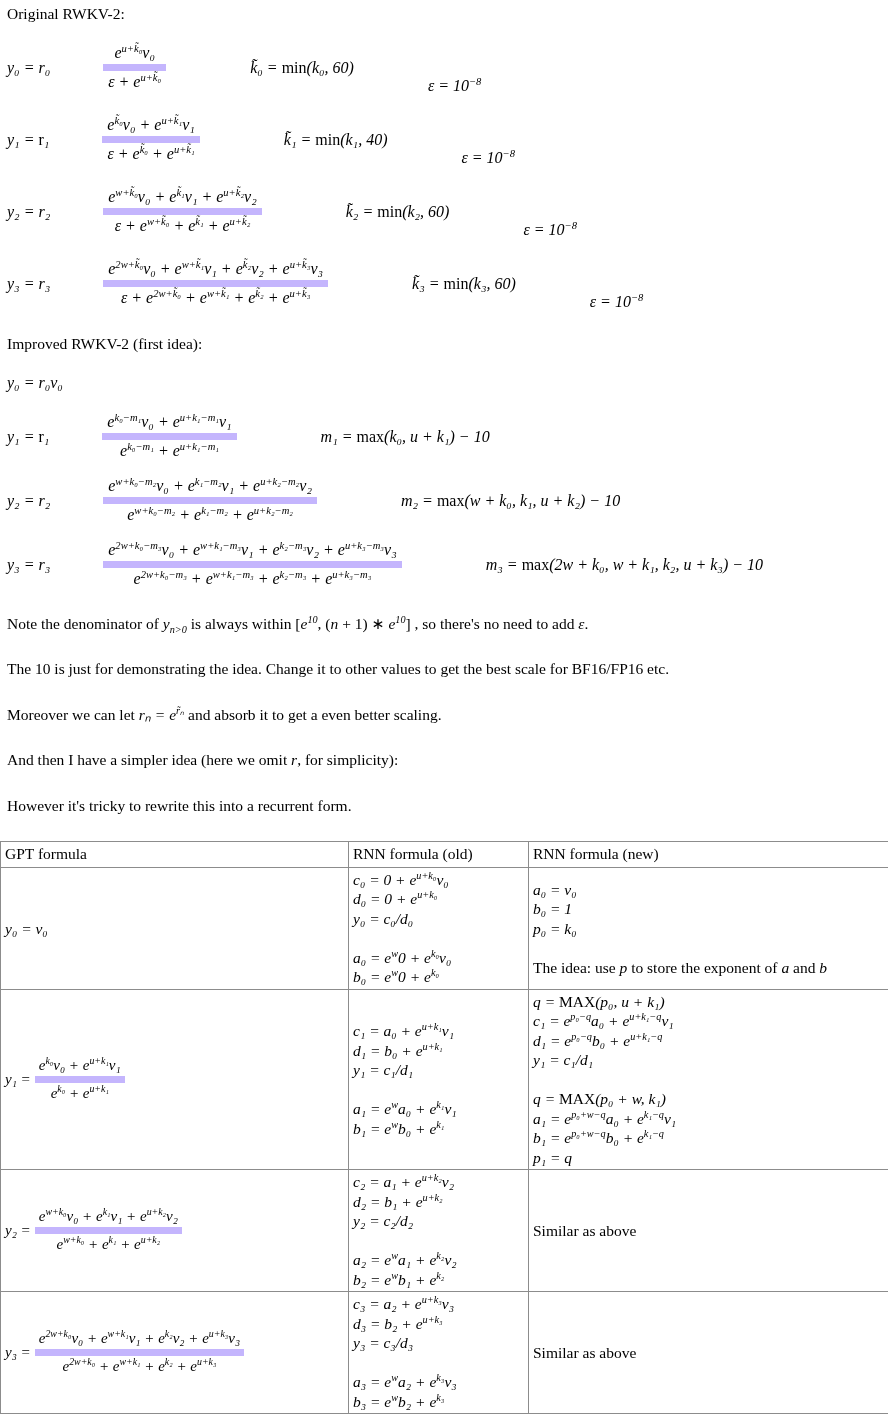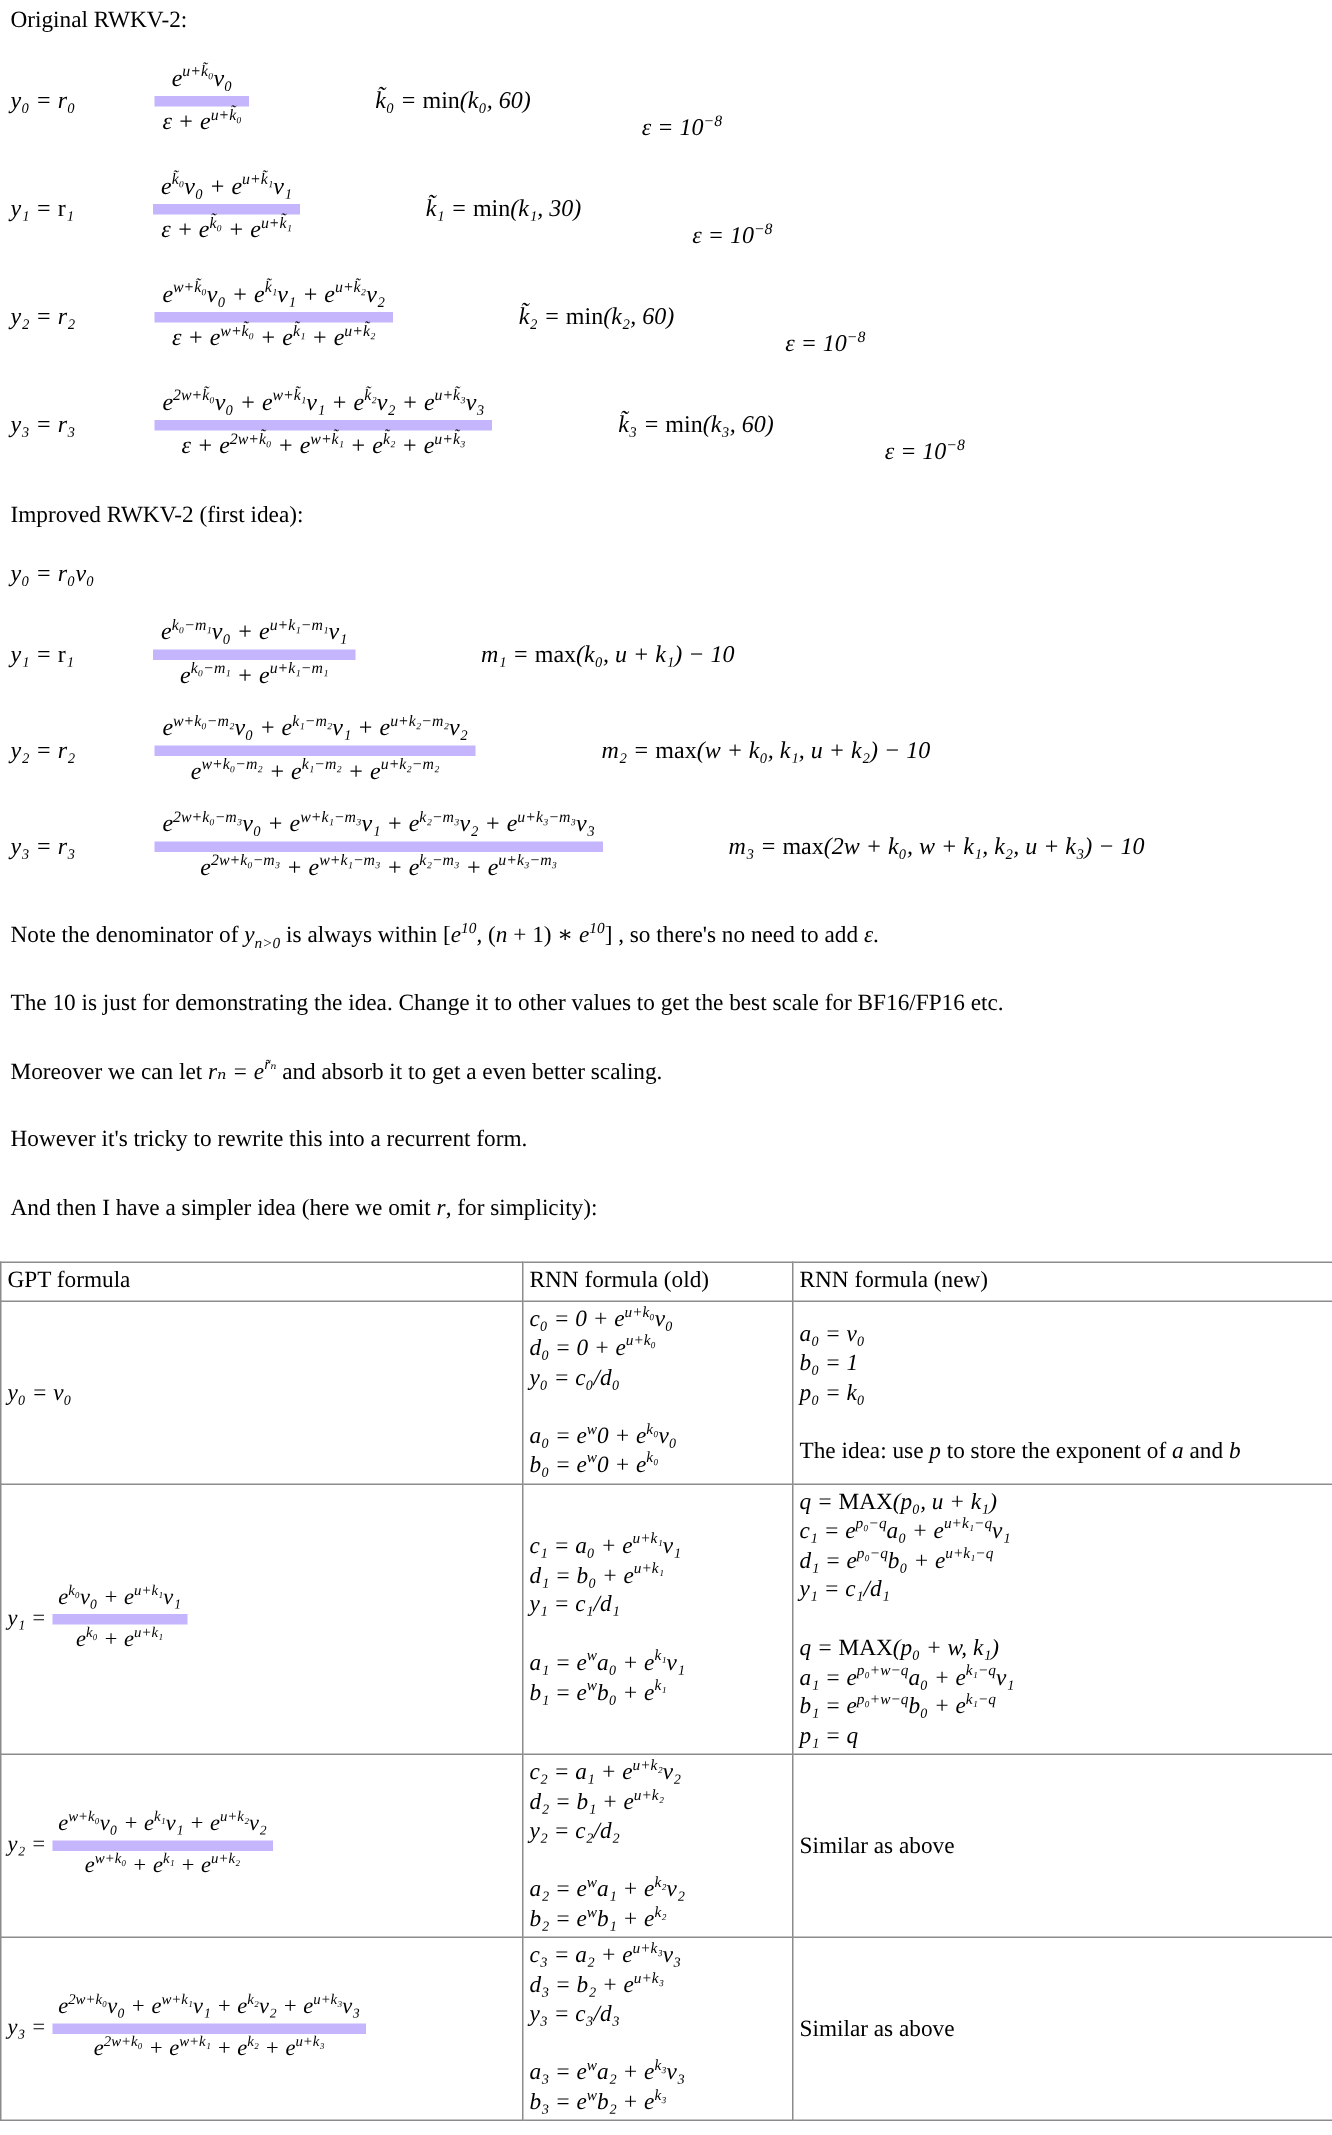--- a/index.html
+++ b/index.html
@@ -33,21 +33,21 @@
     gap: 48px;
   }
   .frac { display: inline-block; text-align: center; margin-left: 5px; vertical-align: middle; }
   .frac .num { display: block; border-bottom: 7px solid #c4b5fd; padding: 0 5px 2px; }
   .frac .den { display: block; padding: 2px 5px 0; }
   .cond { margin-left: 36px; }
   .eps  { margin-left: 26px; margin-top: 37px; }
 
   .eqline { font-size: 16px; margin: 21px 0 21px 7px; }
 
-  .note { font-size: 15.5px; margin: 26px 0 26px 7px; line-height: 1.25; }
+  .note { font-size: 15.5px; margin: 26px 0 26px 7px; line-height: 1.25; font-family: Liberation Serif, serif; }
 
   table.cmp {
     border-collapse: collapse;
     width: 888px;
     table-layout: fixed;
     margin-top: 14px;
   }
   table.cmp th, table.cmp td {
     border: 1px solid #8c8c8c;
     padding: 2px 4px;
@@ -80,21 +80,21 @@
     <span class="math cond"><span>k̃₀ = </span><span class="alt">min</span><span>(k₀, 60)</span></span>
     <span class="math eps"><span>ε = 10</span><sup>−8</sup></span>
   </div>
 
   <div class="eqblock">
     <span class="math"><span>y₁ = </span><span class="alt">r</span><span>₁</span></span>
     <span class="frac math">
       <span class="num"><span>e</span><sup>k̃₀</sup><span>v₀ + e</span><sup>u+k̃₁</sup><span>v₁</span></span>
       <span class="den"><span>ε + e</span><sup>k̃₀</sup><span> + e</span><sup>u+k̃₁</sup></span>
     </span>
-    <span class="math cond"><span>k̃₁ = </span><span class="alt">min</span><span>(k₁, 30)</span></span>
+    <span class="math cond"><span>k̃₁ = </span><span class="alt">min</span><span>(k₁, 40)</span></span>
     <span class="math eps"><span>ε = 10</span><sup>−8</sup></span>
   </div>
 
   <div class="eqblock">
     <span class="math"><span>y₂ = r₂</span></span>
     <span class="frac math">
       <span class="num"><span>e</span><sup>w+k̃₀</sup><span>v₀ + e</span><sup>k̃₁</sup><span>v₁ + e</span><sup>u+k̃₂</sup><span>v₂</span></span>
       <span class="den"><span>ε + e</span><sup>w+k̃₀</sup><span> + e</span><sup>k̃₁</sup><span> + e</span><sup>u+k̃₂</sup></span>
     </span>
     <span class="math cond"><span>k̃₂ = </span><span class="alt">min</span><span>(k₂, 60)</span></span>
@@ -138,22 +138,22 @@
     <span class="frac math">
       <span class="num"><span>e</span><sup>2w+k₀−m₃</sup><span>v₀ + e</span><sup>w+k₁−m₃</sup><span>v₁ + e</span><sup>k₂−m₃</sup><span>v₂ + e</span><sup>u+k₃−m₃</sup><span>v₃</span></span>
       <span class="den"><span>e</span><sup>2w+k₀−m₃</sup><span> + e</span><sup>w+k₁−m₃</sup><span> + e</span><sup>k₂−m₃</sup><span> + e</span><sup>u+k₃−m₃</sup></span>
     </span>
     <span class="math cond"><span>m₃ = </span><span class="alt">max</span><span>(2w + k₀, w + k₁, k₂, u + k₃) − 10</span></span>
   </div>
 
   <p class="note text"><span>Note the denominator of </span><span class="alt">y</span><sub class="alt">n&gt;0</sub><span> is always within [</span><span class="alt">e</span><sup class="alt">10</sup><span>, (</span><span class="alt">n</span><span> + 1) ∗ </span><span class="alt">e</span><sup class="alt">10</sup><span>] , so there's no need to add </span><span class="alt">ε</span><span>.</span></p>
   <p class="note text"><span>The 10 is just for demonstrating the idea. Change it to other values to get the best scale for BF16/FP16 etc.</span></p>
   <p class="note text"><span>Moreover we can let </span><span class="alt">rₙ = e</span><sup class="alt">r̃ₙ</sup><span> and absorb it to get a even better scaling.</span></p>
+  <p class="note text"><span>And then I have a simpler idea (here we omit </span><span class="alt">r</span><span>, for simplicity):</span></p>
   <p class="note text"><span>However it's tricky to rewrite this into a recurrent form.</span></p>
-  <p class="note text"><span>And then I have a simpler idea (here we omit </span><span class="alt">r</span><span>, for simplicity):</span></p>
 
   <table class="cmp">
     <colgroup>
       <col style="width:348px">
       <col style="width:180px">
       <col style="width:360px">
     </colgroup>
     <tbody>
         <tr>
       <th class="text">GPT formula</th>

